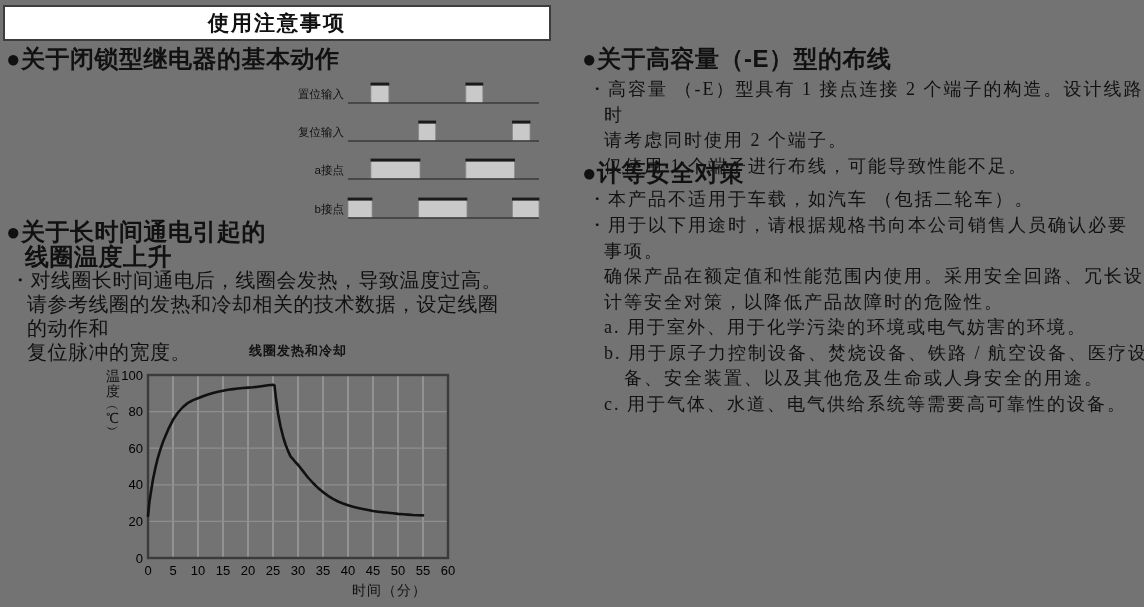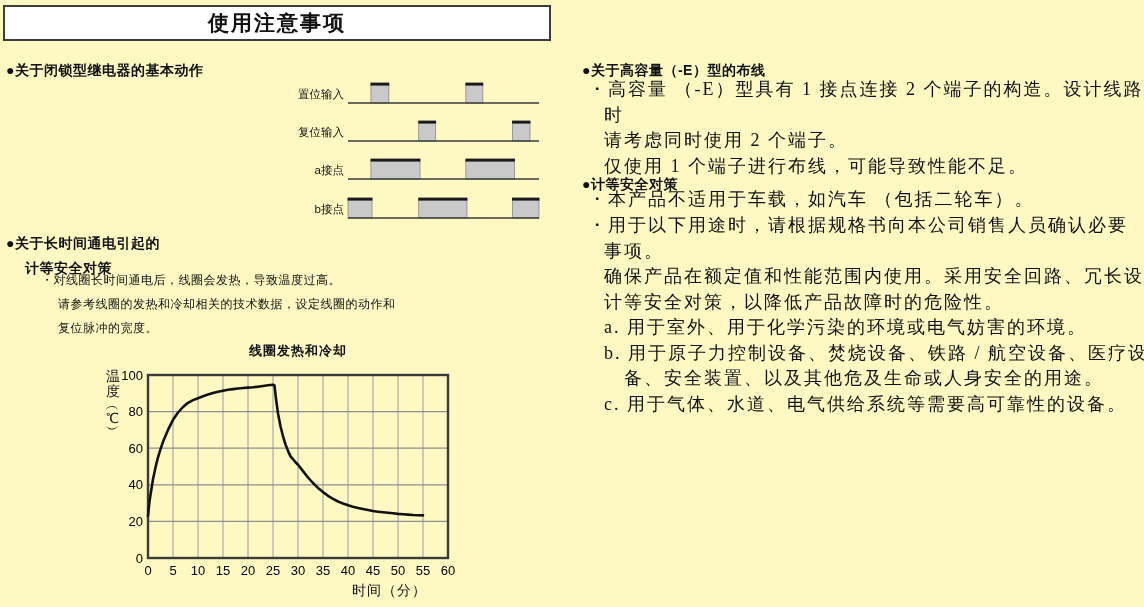--- a/index.html
+++ b/index.html
@@ -1,32 +1,32 @@
 <!DOCTYPE html>
 <html><head>
 <meta charset="utf-8">
 <style>
   html,body{margin:0;padding:0;background:#fff;}
-  .doc{position:relative;width:1144px;height:607px;background:#fef9c3;color:#111;overflow:hidden;
+  .doc{position:relative;width:1144px;height:607px;background:#737373;color:#111;overflow:hidden;
        font-family:"Liberation Serif",serif;}
   .title-box{position:absolute;left:3px;top:5px;width:544px;height:32px;border:2px solid #3d3d3d;
        display:flex;align-items:center;justify-content:center;background:#fff;}
   .title-box span{font-family:"Liberation Sans",sans-serif;font-weight:bold;font-size:21px;letter-spacing:2px;}
-  .lh{position:absolute;font-family:"Liberation Sans",sans-serif;font-weight:bold;font-size:14px;
-       line-height:25px;letter-spacing:0.5px;margin-top:12px;}
+  .lh{position:absolute;font-family:"Liberation Sans",sans-serif;font-weight:bold;font-size:24px;
+       line-height:25px;letter-spacing:0.5px;}
   .h1-left{left:6px;top:46px;}
-  .h2-left{left:6px;top:219px;font-family:Liberation Serif, serif;}
+  .h2-left{left:6px;top:219px;}
   .h2-left .indent{padding-left:19px;}
   .r-h1{left:582px;top:46px;}
   .r-h2{left:582px;top:160px;}
   .para{position:absolute;font-family:"Liberation Serif",serif;white-space:pre-wrap;}
   .sec1-body{left:8px;top:78px;width:305px;font-size:20px;letter-spacing:4.5px;line-height:28.5px;
        padding-left:25px;text-indent:-25px;}
-  .sec2-body{left:10px;top:268px;width:490px;font-size:12px;letter-spacing:0.5px;line-height:24px;
-       padding-left:17px;text-indent:-17px;margin-left:31px;}
+  .sec2-body{left:10px;top:268px;width:490px;font-size:20px;letter-spacing:0.5px;line-height:24px;
+       padding-left:17px;text-indent:-17px;}
   .r-para{font-size:18px;letter-spacing:2px;line-height:25.5px;width:552px;
        padding-left:16px;text-indent:-16px;}
   .r-p1{left:588px;top:77px;}
   .r-b1{left:588px;top:187px;}
   .r-b2{left:588px;top:213px;}
   #timing-svg{position:absolute;left:278px;top:52px;}
   .chart{position:absolute;left:80px;top:336px;width:420px;height:270px;}
   .chart-title{position:absolute;left:68px;top:6px;width:300px;text-align:center;
        font-family:"Liberation Sans",sans-serif;font-weight:bold;font-size:13px;letter-spacing:1px;}
   .ylab{position:absolute;left:20px;top:33px;width:26px;display:flex;flex-direction:column;align-items:center;
@@ -71,21 +71,21 @@
       <rect x="140.67000000000002" y="147" width="48.323" height="19" fill="#c9c9c9" stroke="#8a8a8a" stroke-width="0.8"></rect>
       <rect x="234.451" y="147" width="26.549000000000003" height="19" fill="#c9c9c9" stroke="#8a8a8a" stroke-width="0.8"></rect>
       <line x1="70" y1="166" x2="261" y2="166" stroke="#3a3a3a" stroke-width="1.4"></line>
       <rect x="69.6" y="145.6" width="24.866" height="3" fill="#1a1a1a"></rect>
       <rect x="140.27" y="145.6" width="49.123" height="3" fill="#1a1a1a"></rect>
       <rect x="234.051" y="145.6" width="27.349000000000004" height="3" fill="#1a1a1a"></rect>
     </svg>
 
   <div class="lh h2-left">
     <div>●关于长时间通电引起的</div>
-    <div class="indent">计等安全对策</div>
+    <div class="indent">线圈温度上升</div>
   </div>
   <div class="para sec2-body">・对线圈长时间通电后，线圈会发热，导致温度过高。
 请参考线圈的发热和冷却相关的技术数据，设定线圈的动作和
 复位脉冲的宽度。</div>
 
   <div class="chart">
     <div class="chart-title">线圈发热和冷却</div>
     <div class="ylab">
       <span id="ylab-main">温
 度</span>

